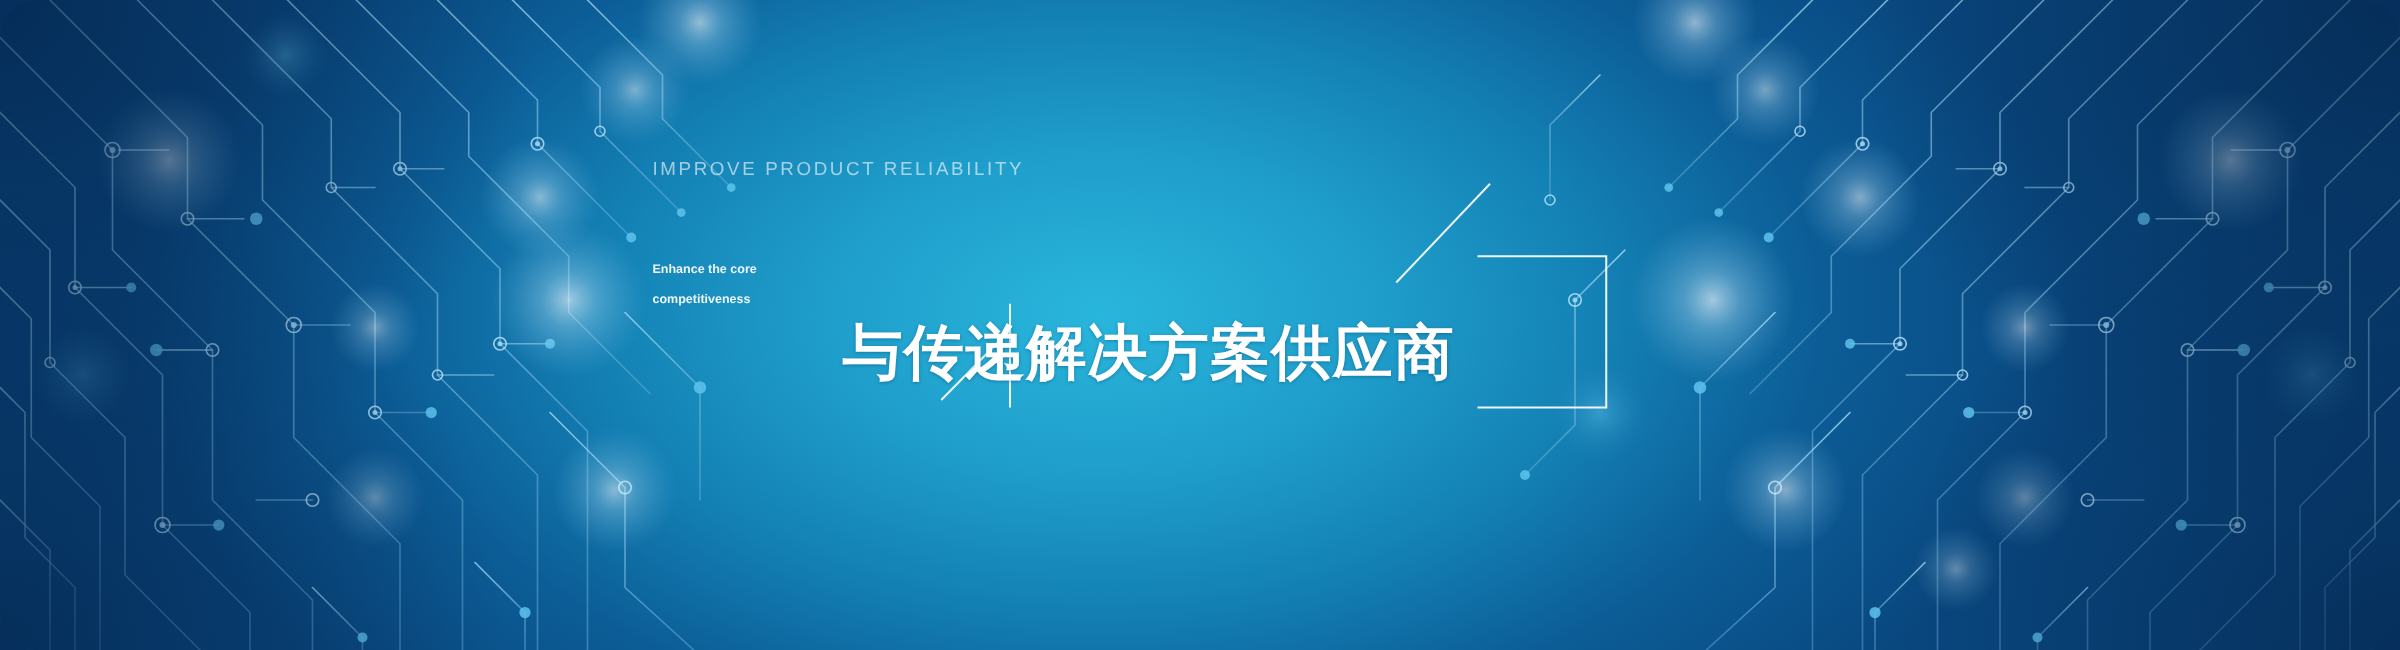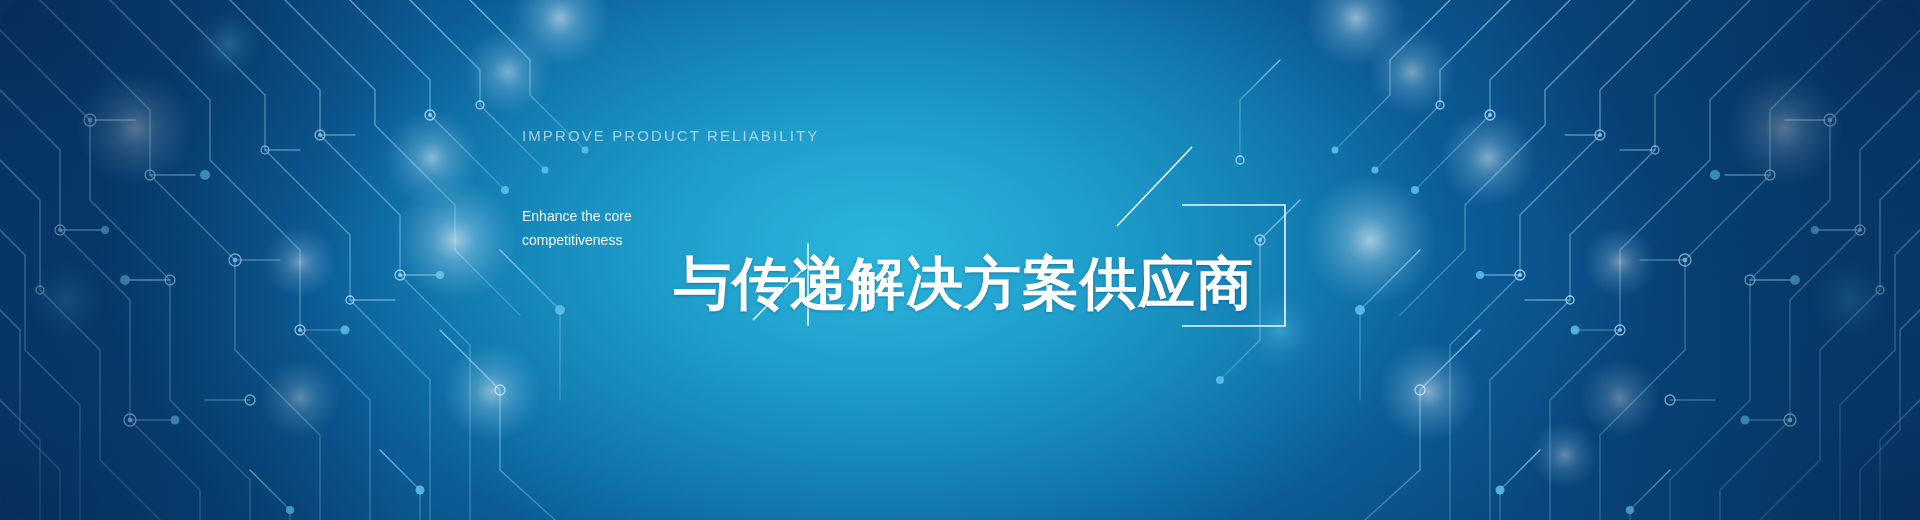--- a/index.html
+++ b/index.html
@@ -35,28 +35,28 @@
     font-size:15px; letter-spacing:2.1px; color:rgba(255,255,255,.60);
     font-weight:400; line-height:20px; white-space:nowrap;
   }
   #headline1{
     font-size:45px; line-height:58px; color:#ffffff; font-weight:700;
     letter-spacing:1px; white-space:nowrap; margin-top:3px;
     text-shadow:0 1px 3px rgba(0,40,80,.35);
   }
   #headline2{
     position:absolute; left:152px; top:128px;
-    font-size:57px; line-height:58px; color:#ffffff; font-weight:700;
+    font-size:48px; line-height:58px; color:#ffffff; font-weight:700;
     letter-spacing:1px; white-space:nowrap;
     text-shadow:0 1px 3px rgba(0,40,80,.35);
   }
   #subtext{
     position:absolute; left:0px; top:78px; width:150px;
-    font-size:14px; line-height:24px; color:rgba(255,255,255,.92);
-    font-weight:400;
+    font-size:10px; line-height:24px; color:rgba(255,255,255,.92);
+    font-weight:700;
   }
 
   
   #deco{ position:absolute; left:0; top:0; width:1920px; height:520px; z-index:5; pointer-events:none;}
 </style>
 </head>
 <body>
 
 <div id="banner">
 

